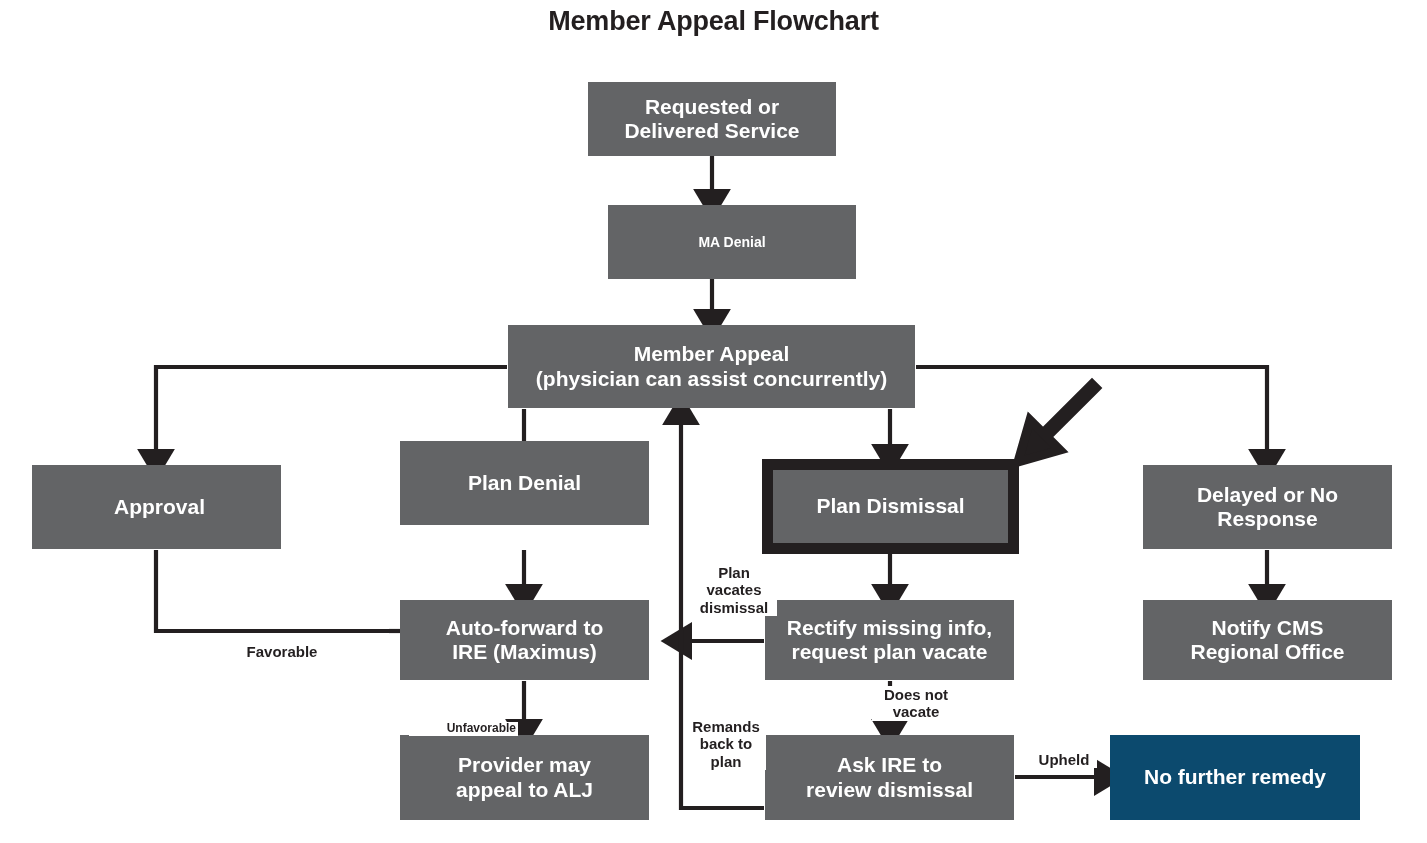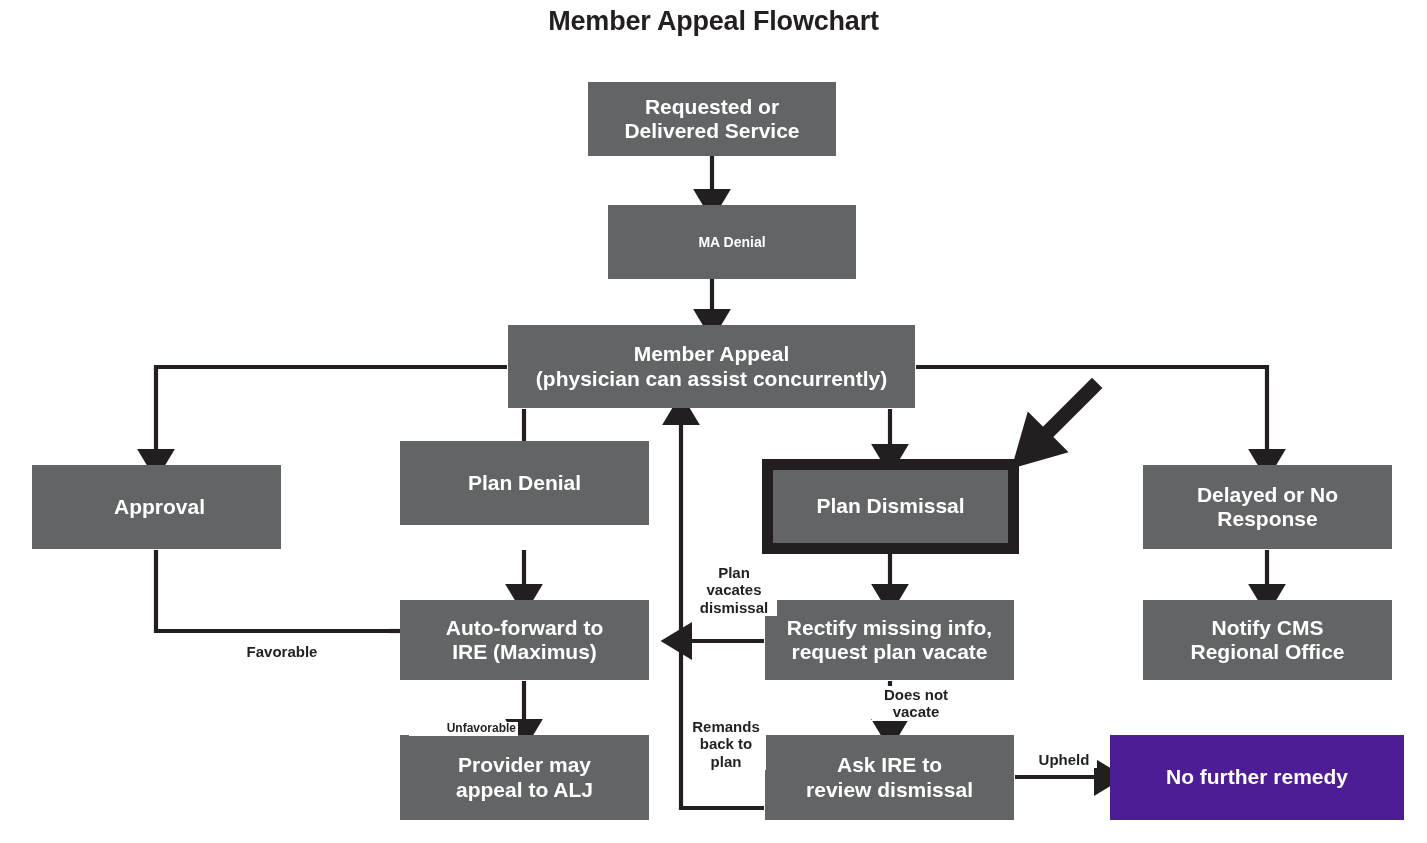--- a/index.html
+++ b/index.html
@@ -119,21 +119,21 @@
   <div class="node" style="left: 400px; top: 600px; width: 249px; height: 80px; font-size: 21px; background: rgb(99, 100, 102); color: rgb(255, 255, 255);">Auto-forward to
 IRE (Maximus)</div>
   <div class="node" style="left: 765px; top: 600px; width: 249px; height: 80px; font-size: 21px; background: rgb(99, 100, 102); color: rgb(255, 255, 255);">Rectify missing info,
 request plan vacate</div>
   <div class="node" style="left: 1143px; top: 600px; width: 249px; height: 80px; font-size: 21px; background: rgb(99, 100, 102); color: rgb(255, 255, 255);">Notify CMS
 Regional Office</div>
   <div class="node" style="left: 400px; top: 735px; width: 249px; height: 85px; font-size: 21px; background: rgb(99, 100, 102); color: rgb(255, 255, 255);">Provider may
 appeal to ALJ</div>
   <div class="node" style="left: 765px; top: 735px; width: 249px; height: 85px; font-size: 21px; background: rgb(99, 100, 102); color: rgb(255, 255, 255);">Ask IRE to
 review dismissal</div>
-  <div class="node" style="left: 1110px; top: 735px; width: 294px; height: 85px; font-size: 21px; background: #4c1d95; color: rgb(255, 255, 255);">No further remedy</div>
+  <div class="node" style="left: 1110px; top: 735px; width: 250px; height: 85px; font-size: 21px; background: #0c4a6e; color: rgb(255, 255, 255);">No further remedy</div>
 
   <div class="edge-label" style="left: 236px; top: 643px; width: 88px; font-size: 15px; color: rgb(35, 31, 32);">Favorable</div>
   <div class="edge-label" style="left: 409px; top: 722px; width: 105px; font-size: 12px; color: rgb(35, 31, 32); text-align: right;">Unfavorable</div>
   <div class="edge-label" style="left: 691px; top: 564px; width: 82px; font-size: 15px; color: rgb(35, 31, 32);">Plan
 vacates
 dismissal</div>
   <div class="edge-label" style="left: 872px; top: 686px; width: 84px; font-size: 15px; color: rgb(35, 31, 32);">Does not
 vacate</div>
   <div class="edge-label" style="left: 686px; top: 718px; width: 76px; font-size: 15px; color: rgb(35, 31, 32);">Remands
 back to

